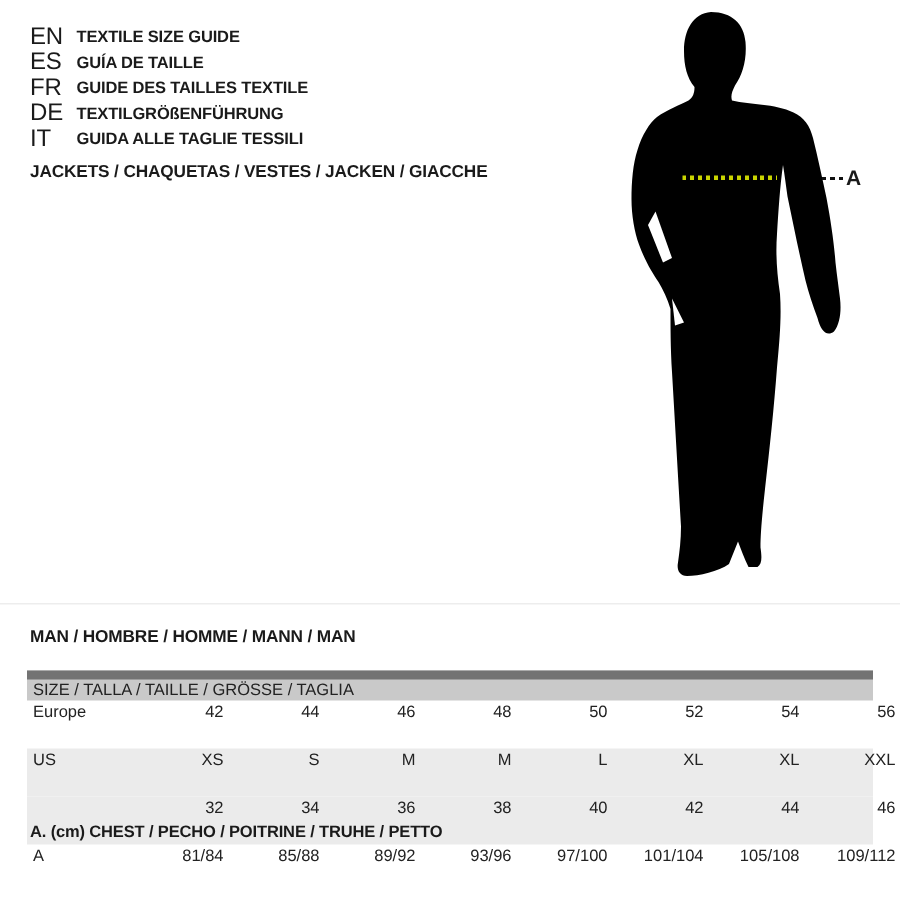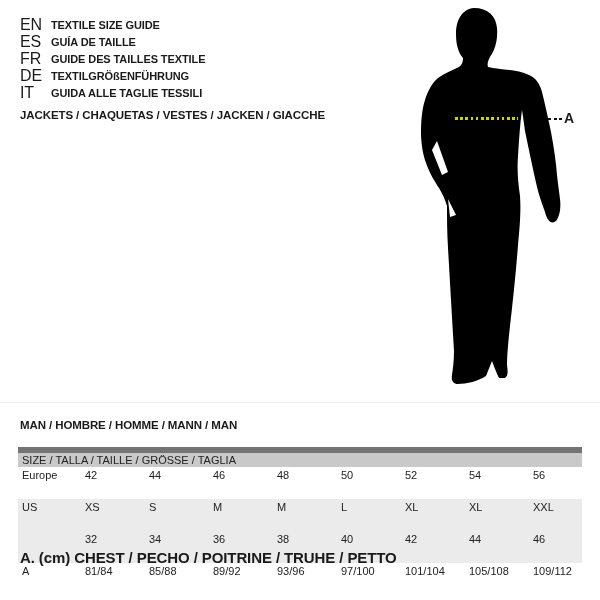--- a/index.html
+++ b/index.html
@@ -41,24 +41,24 @@
   .size-table { left:18px; top:447px; width:564px; font-size:11px; }
   .thead {
     height:14px; line-height:14px; background:#c9c9c9;
     border-top:6px solid #737373; padding-left:4px;
     color:#222; white-space:nowrap;
   }
   .trow { width:564px; height:32px; }
   .trow.shade { background:#ebebeb; }
   .cells { display:grid; grid-template-columns:67px repeat(8, 64px); width:579px; height:16px; line-height:16px; }
   .cell-label { padding-left:4px; text-align:left; color:#222; }
-  .cell-val { text-align:left; color:#222; }
-
-  
-  .footnote { left:20px; top:549px; font-size:15px; font-weight:bold; letter-spacing:-0.1px; white-space:nowrap; }
+  .cell-val { text-align:right; color:#222; }
+
+  
+  .footnote { left:20px; top:549px; font-size:11px; font-weight:bold; letter-spacing:-0.1px; white-space:nowrap; }
 
   svg .body-fill { fill:#000000; }
   svg .gap { fill:#ffffff; }
 </style>
 </head>
 <body>
 
 <div class="abs lang-list">
   <div class="lang-row">
     <span class="lang-code">EN</span>

